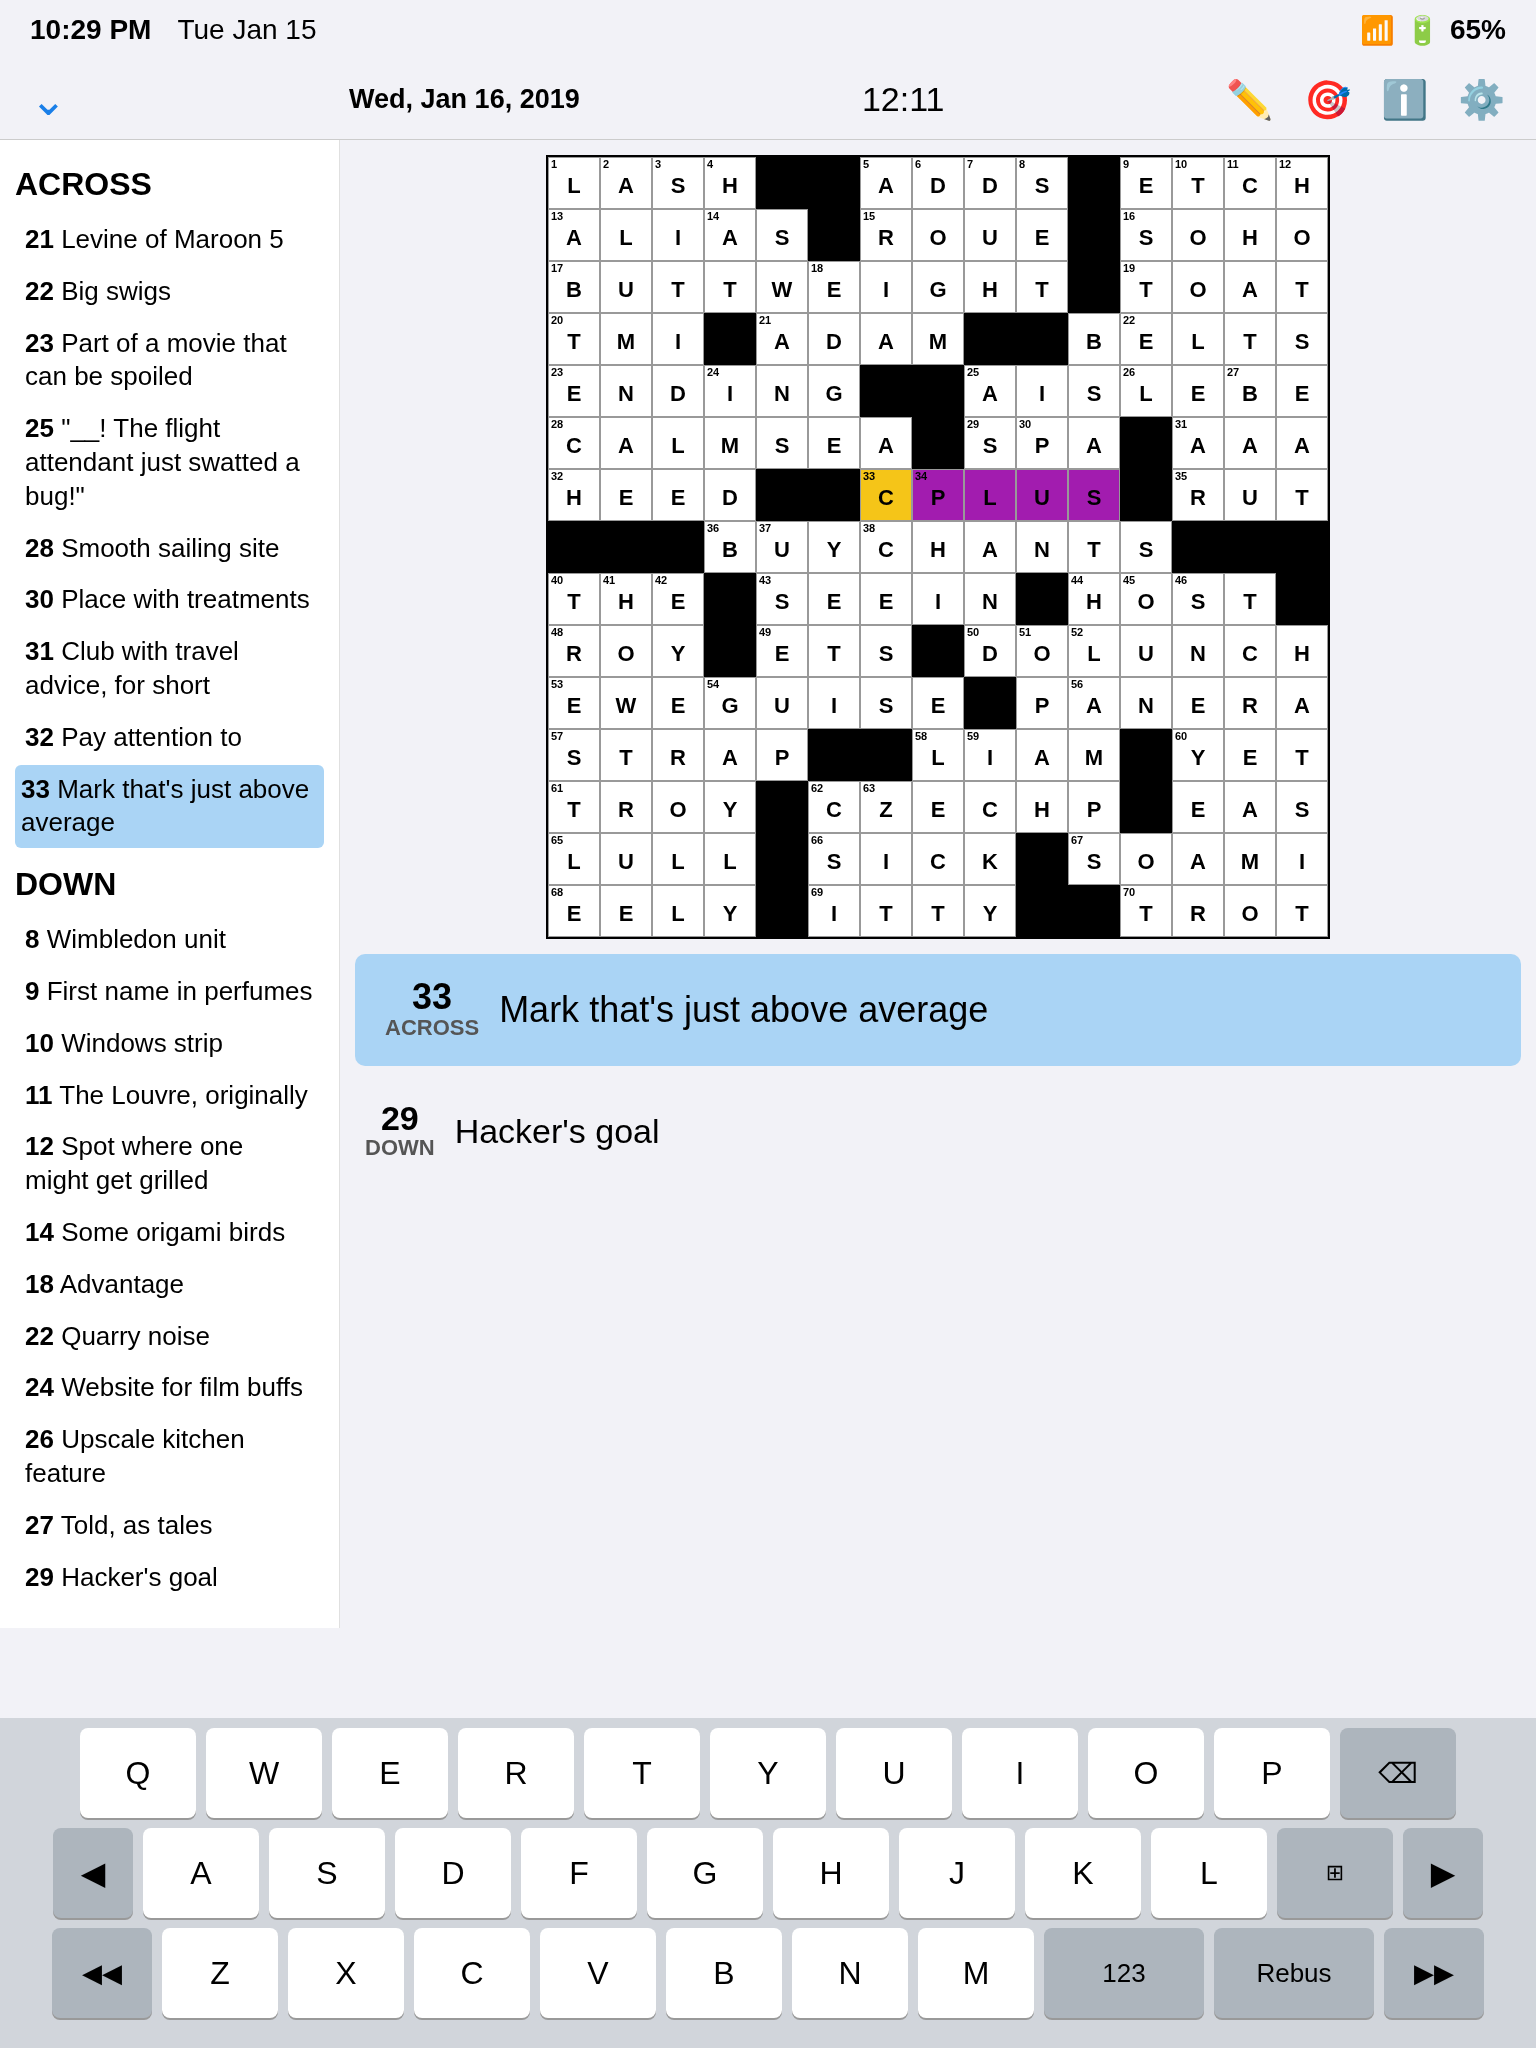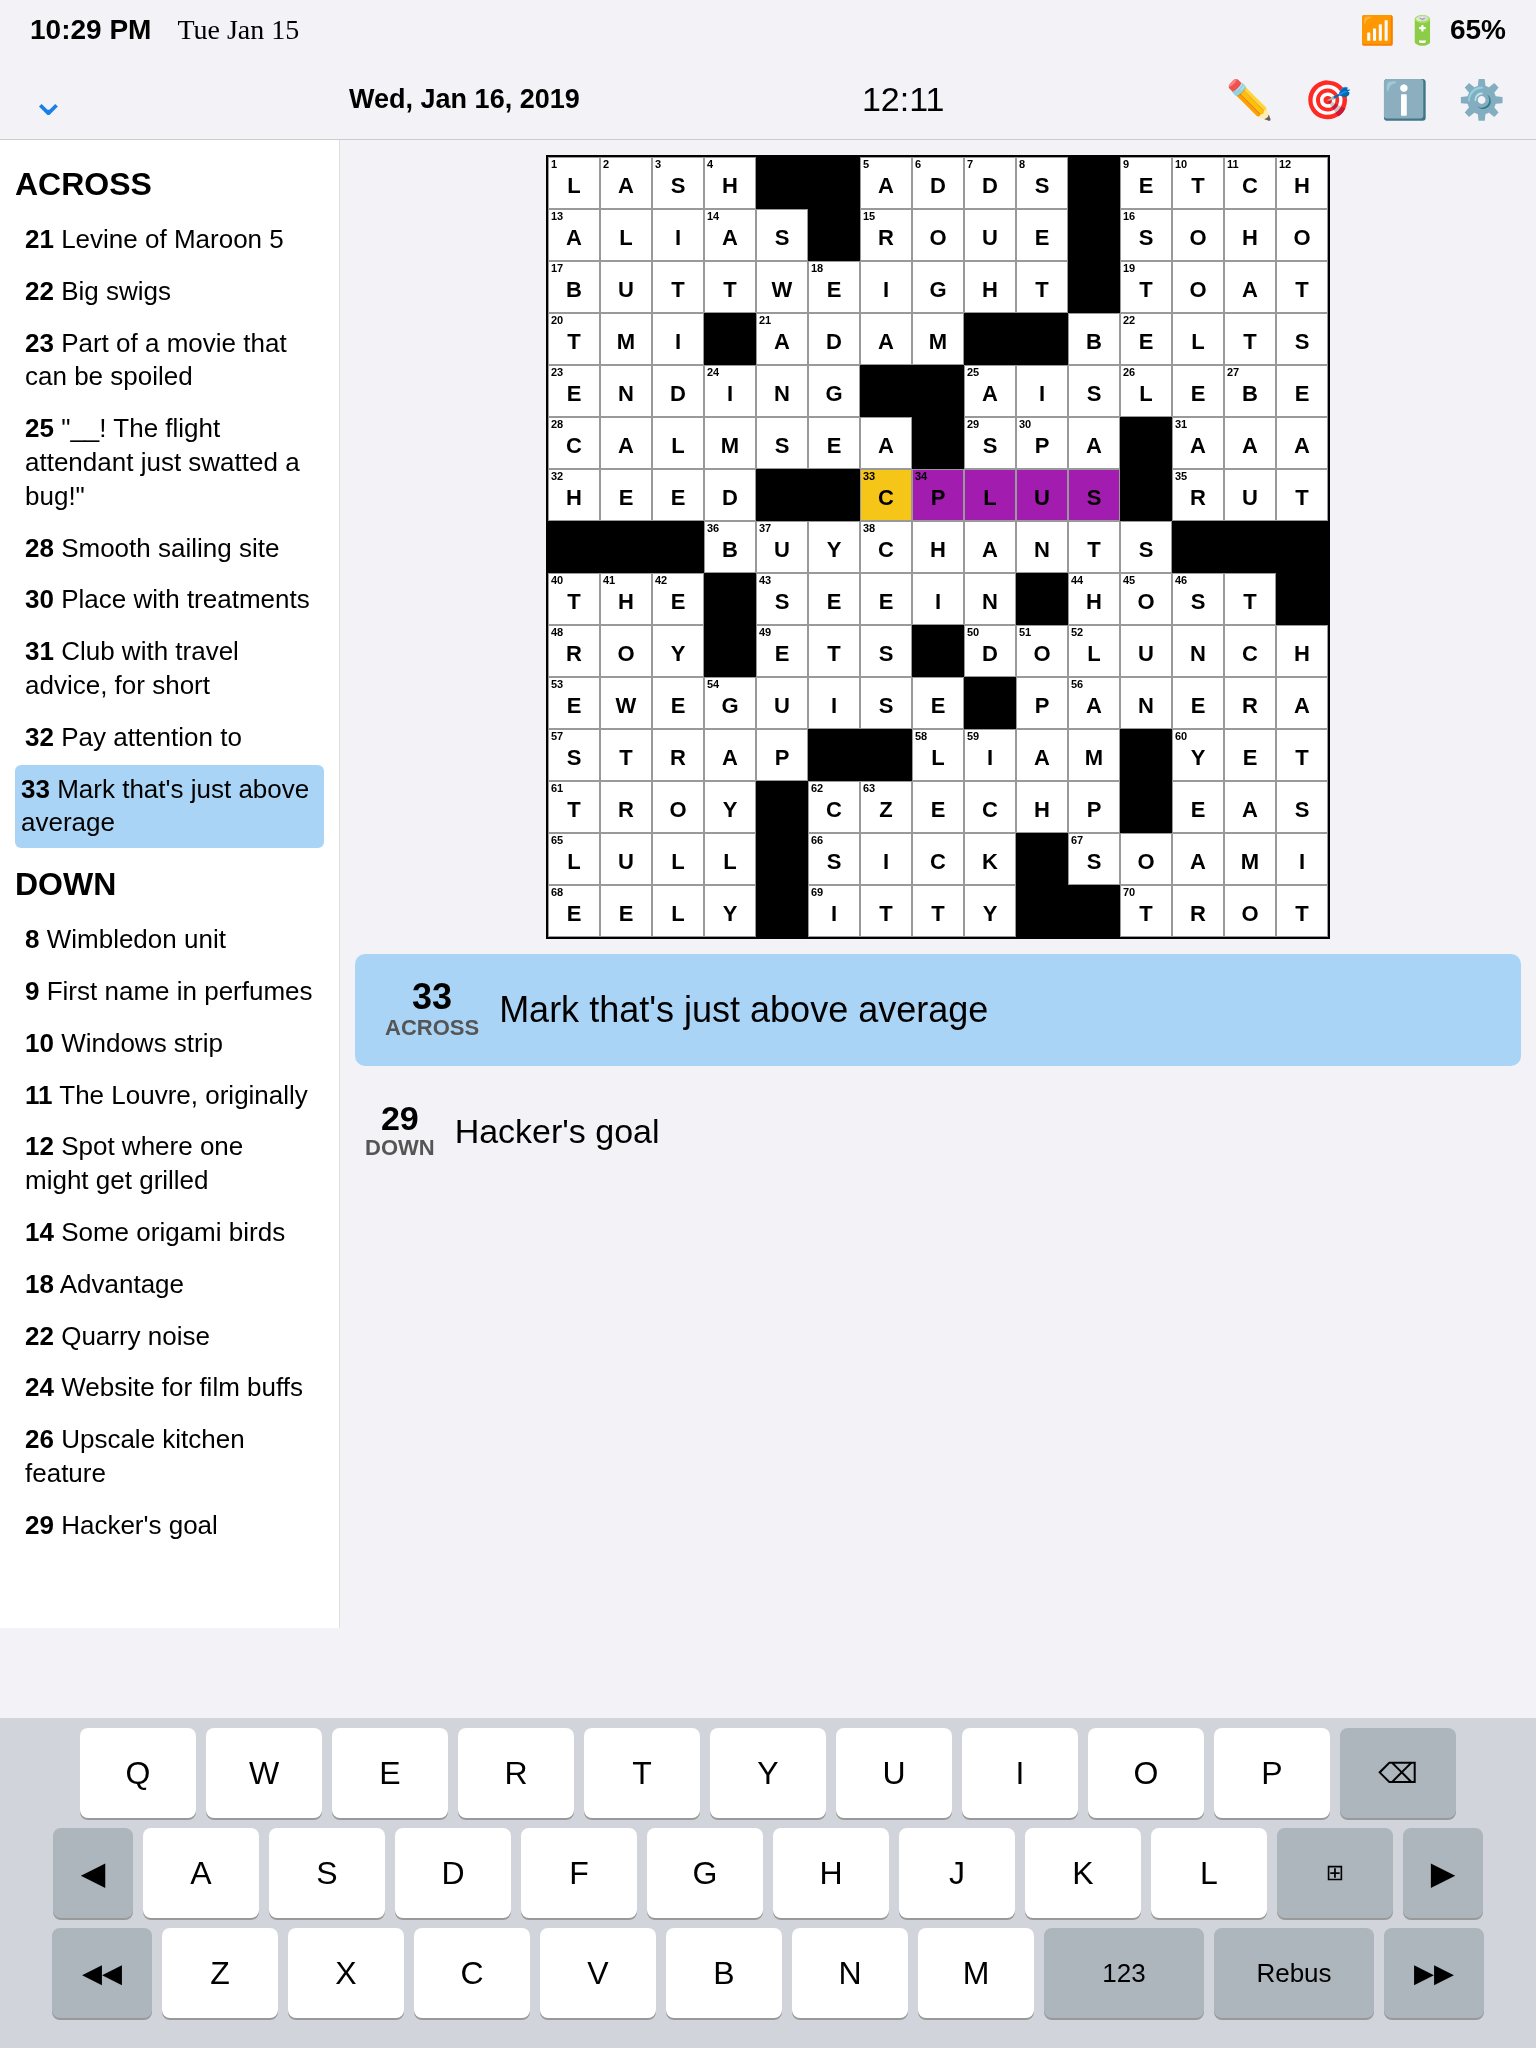--- a/index.html
+++ b/index.html
@@ -208,21 +208,21 @@
     }
     .key.wide { min-width: 160px; }
     .key.nav { min-width: 80px; }
   </style>
 </head>
 <body>
 
 <div class="status-bar">
   <div class="status-left">
     <span>10:29 PM</span>
-    <span style="margin-left:16px;font-weight:400;font-family:Liberation Serif, serif;">Tue Jan 15</span>
+    <span style="margin-left:16px;font-weight:400;">Tue Jan 15</span>
   </div>
   <div class="status-right">
     <span>📶</span>
     <span>🔋</span>
     <span>65%</span>
   </div>
 </div>
 
 <div class="toolbar">
   <div class="toolbar-left">
@@ -299,20 +299,23 @@
       <span class="clue-num">18</span> <span>Advantage</span>
     </div>
     <div class="clue-item">
       <span class="clue-num">22</span> <span>Quarry noise</span>
     </div>
     <div class="clue-item">
       <span class="clue-num">24</span> <span>Website for film buffs</span>
     </div>
     <div class="clue-item">
       <span class="clue-num">26</span> <span>Upscale kitchen feature</span>
+    </div>
+    <div class="clue-item">
+      <span class="clue-num">27</span> <span>Told, as tales</span>
     </div>
     <div class="clue-item">
       <span class="clue-num">29</span> <span>Hacker's goal</span>
     </div>
   </div>
 
   <div class="right-panel">
 
     <div class="crossword-container">
       <div class="crossword-grid" id="grid-container">

